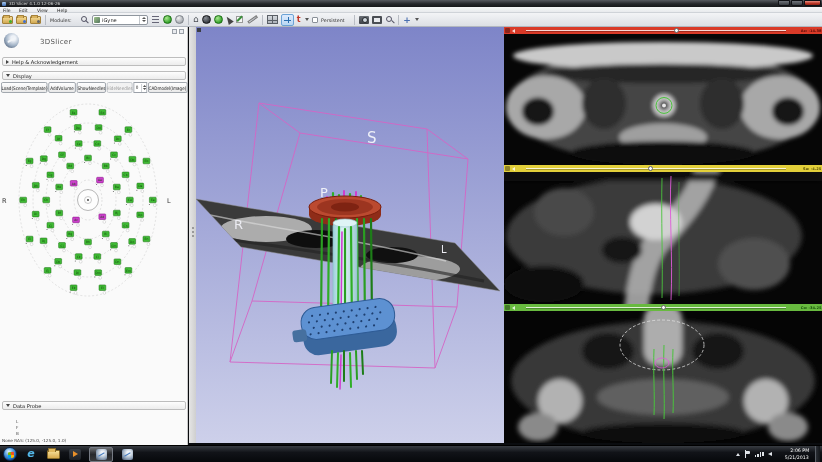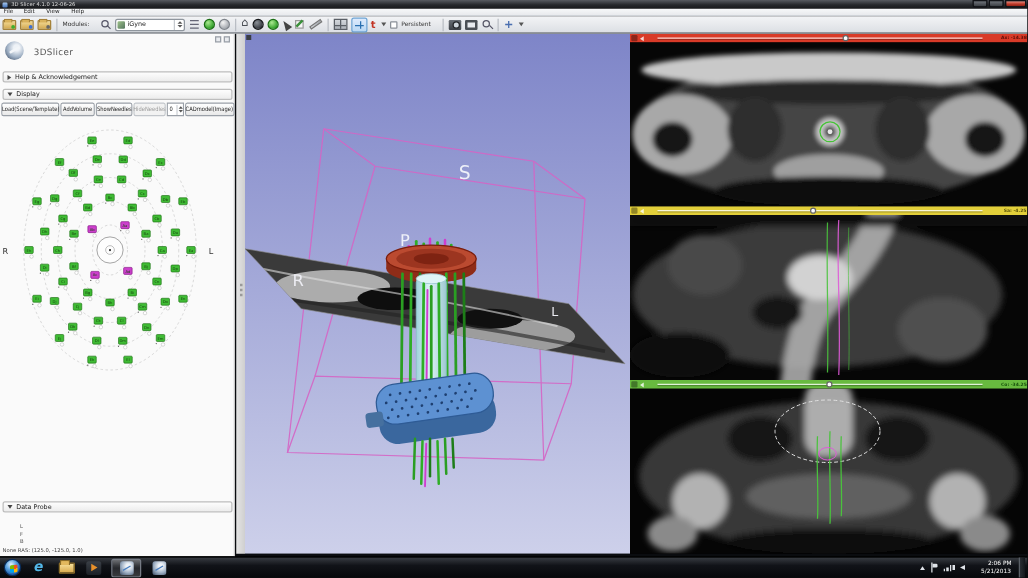--- a/index.html
+++ b/index.html
@@ -184,21 +184,21 @@
   <span class="ti mag"></span>
   <span class="tsep"></span>
   <span class="ti plus-glyph">+</span>
   <span class="ti dd"></span>
 </div>
 
 <div id="left-panel" class="abs">
   <span class="corner-ic abs" style="left:172px;top:2px"></span>
   <span class="corner-ic abs" style="left:179px;top:2px"></span>
   <span id="logo-circle" class="abs" style="left:4px;top:6px"></span>
-  <span id="logo-text" class="abs" style="left:27px;top:11px">3DSlicer</span>
+  <span id="logo-text" class="abs" style="left:40px;top:11px">3DSlicer</span>
 
   <div class="section-bar abs" style="top:30px">
     <span class="tri-r"></span>
     <span class="section-label">Help &amp; Acknowledgement</span>
   </div>
   <div class="section-bar abs" style="top:44px">
     <span class="tri-d"></span>
     <span class="section-label">Display</span>
   </div>
 

